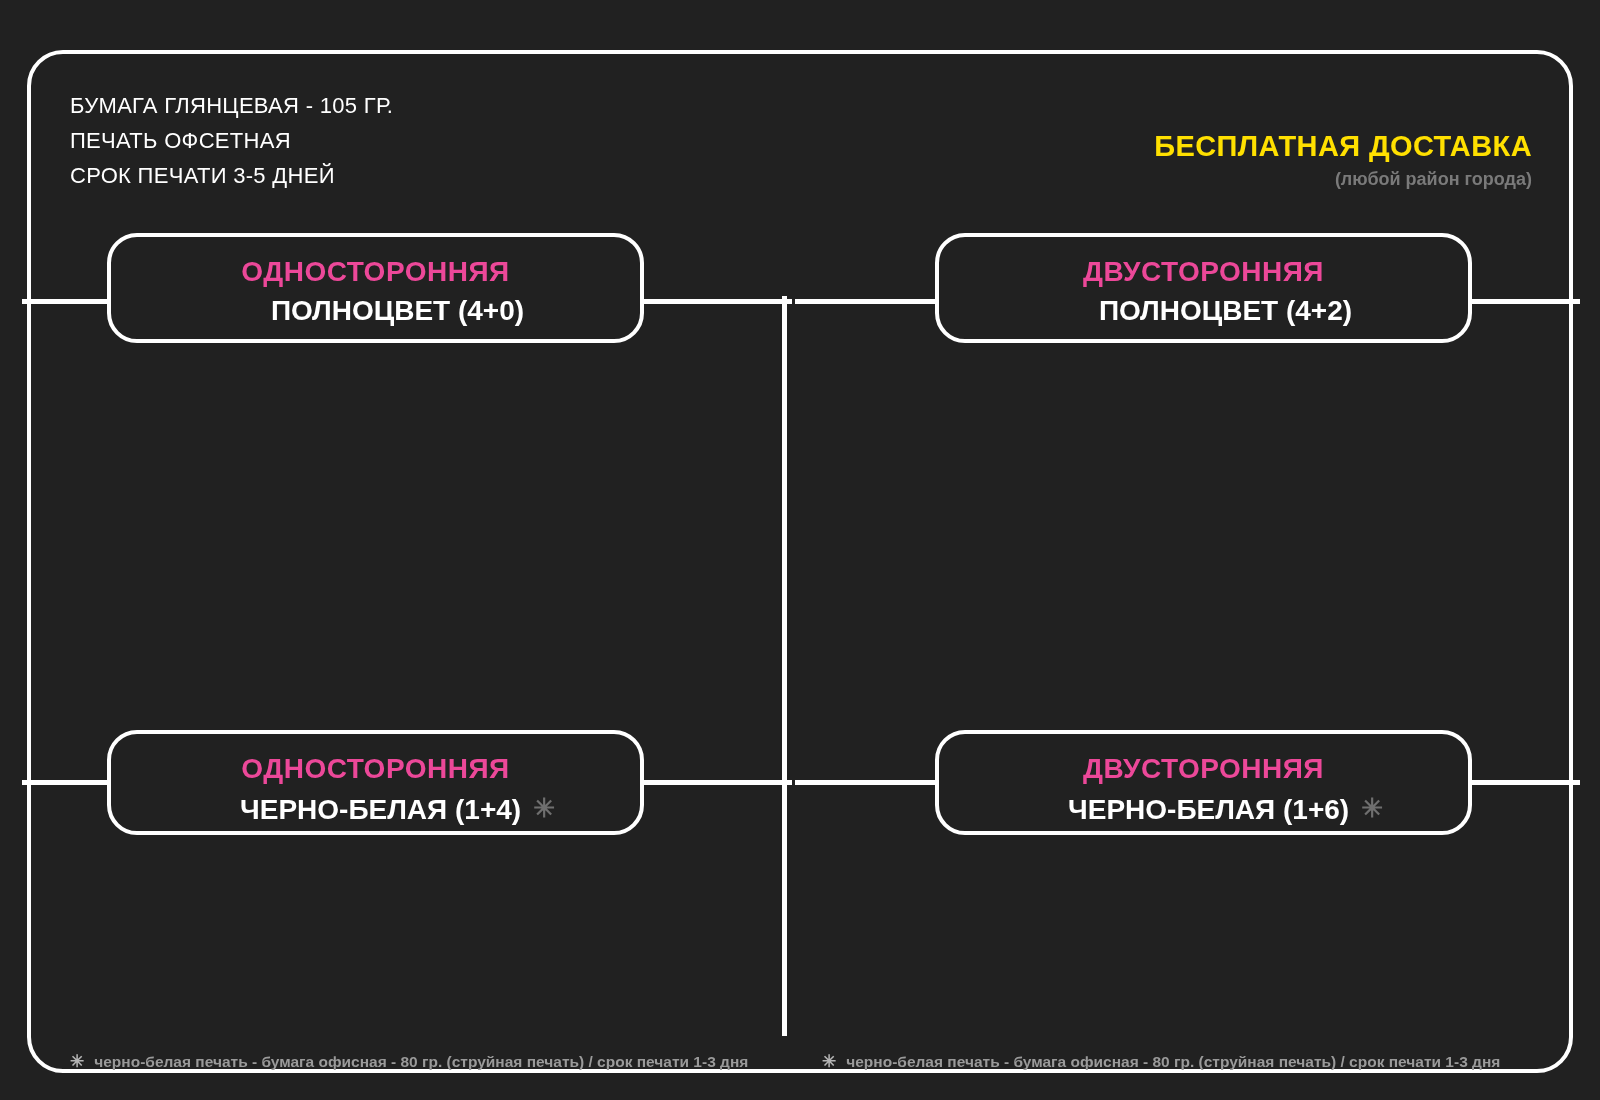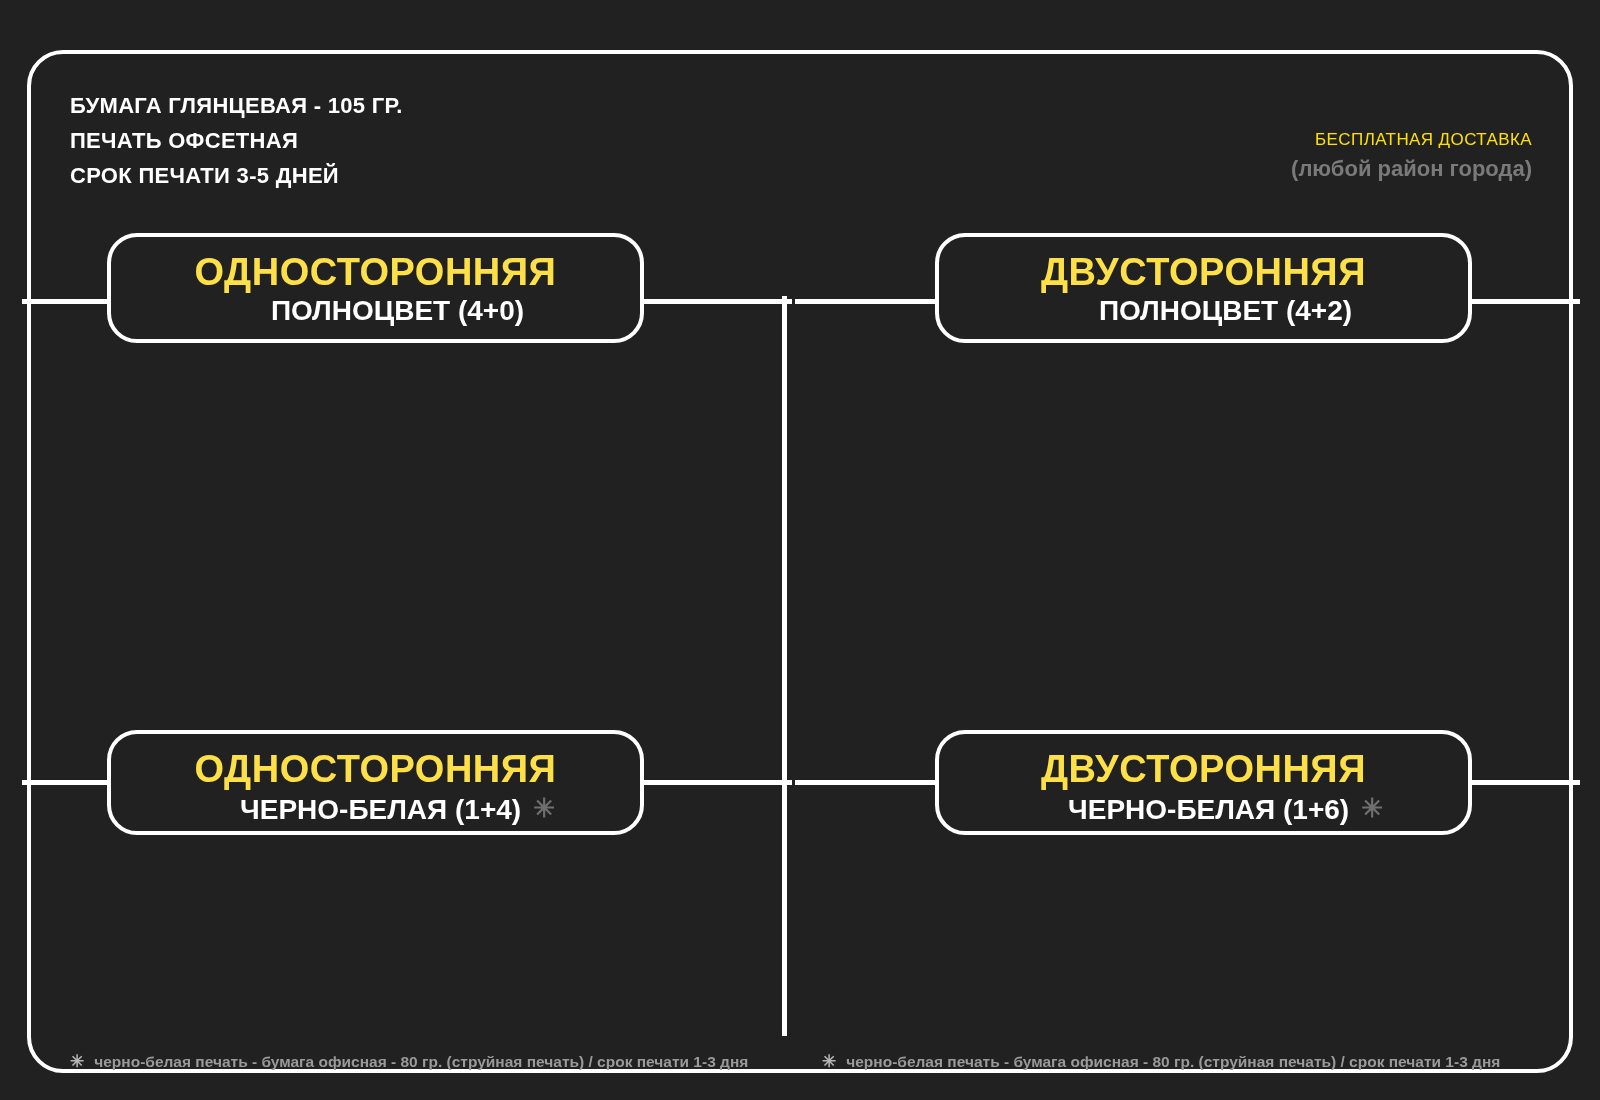--- a/index.html
+++ b/index.html
@@ -31,46 +31,46 @@
     border-radius: 36px;
     box-sizing: border-box;
     pointer-events: none;
   }
   
   .spec-block {
     position: absolute;
     left: 70px;
     top: 88px;
     color: #ffffff;
-    font-weight: bold;
+    font-weight: normal;
     font-size: 22px;
     line-height: 35px;
     letter-spacing: 0.3px;
     text-transform: uppercase;
   }
   .spec-line { white-space: nowrap; }
 
   .delivery-block {
     position: absolute;
     right: 68px;
     top: 130px;
     text-align: right;
   }
   .delivery-title {
     color: #ffe000;
-    font-weight: normal;
-    font-size: 17px;
+    font-weight: bold;
+    font-size: 29px;
     letter-spacing: 0.4px;
     white-space: nowrap;
   }
   .delivery-sub {
     margin-top: 6px;
     color: #7a7a7a;
     font-weight: bold;
-    font-size: 22px;
+    font-size: 18px;
     white-space: nowrap;
   }
 
   
   .line {
     position: absolute;
     background: #ffffff;
   }
   .h-line-top-left  { left: 22px;  top: 299px; width: 770px; height: 5px; }
   .h-line-top-right { left: 795px; top: 299px; width: 785px; height: 5px; }
@@ -87,23 +87,23 @@
     box-sizing: border-box;
     text-align: center;
     padding-top: 14px;
   }
   .pill-1 { left: 107px;  top: 233px; width: 537px; height: 110px; }
   .pill-2 { left: 935px;  top: 233px; width: 537px; height: 110px; }
   .pill-3 { left: 107px;  top: 730px; width: 537px; height: 105px; }
   .pill-4 { left: 935px;  top: 730px; width: 537px; height: 105px; }
 
   .pill-title {
-    color: #fde047;
+    color: #ec4899;
     font-weight: bold;
-    font-size: 38px;
+    font-size: 28px;
     letter-spacing: 0.5px;
     line-height: 42px;
     white-space: nowrap;
   }
   .pill-sub {
     color: #ffffff;
     font-weight: bold;
     font-size: 28px;
     line-height: 32px;
     margin-top: 2px;

